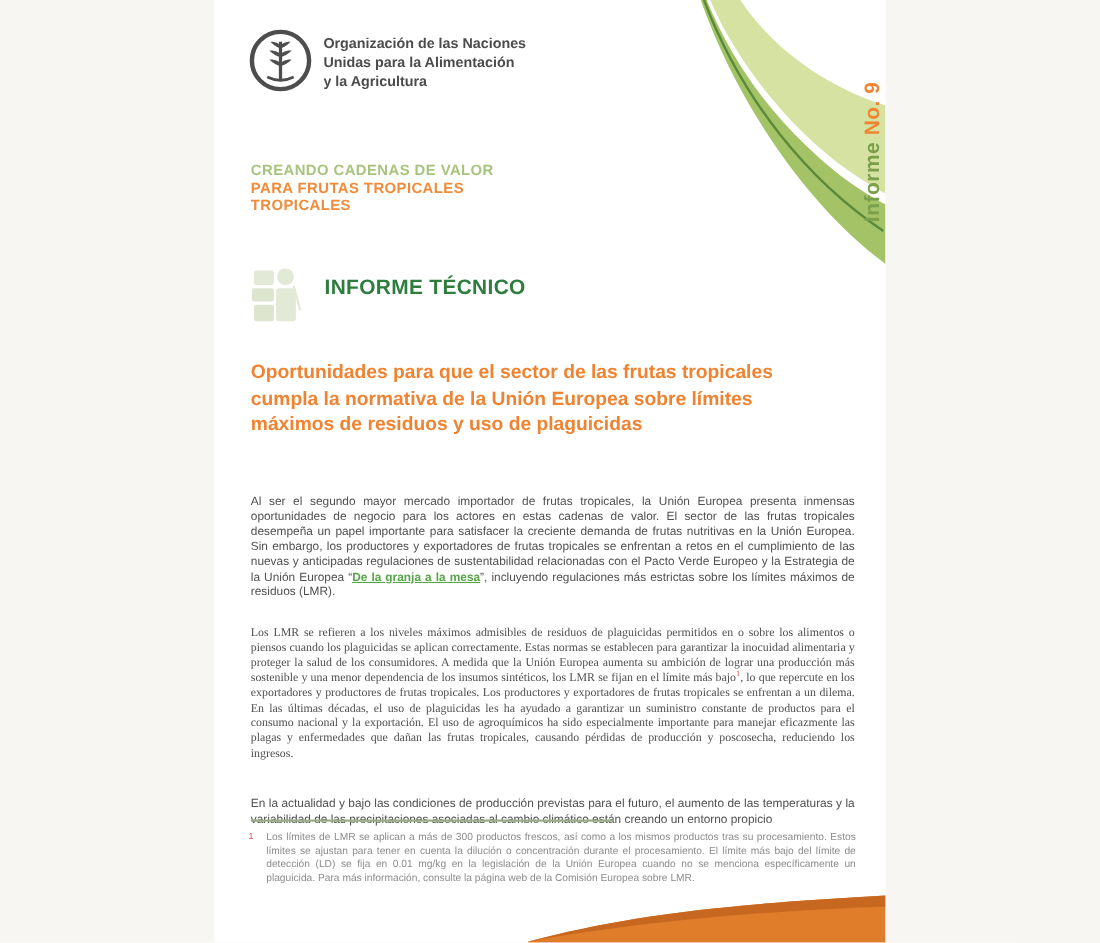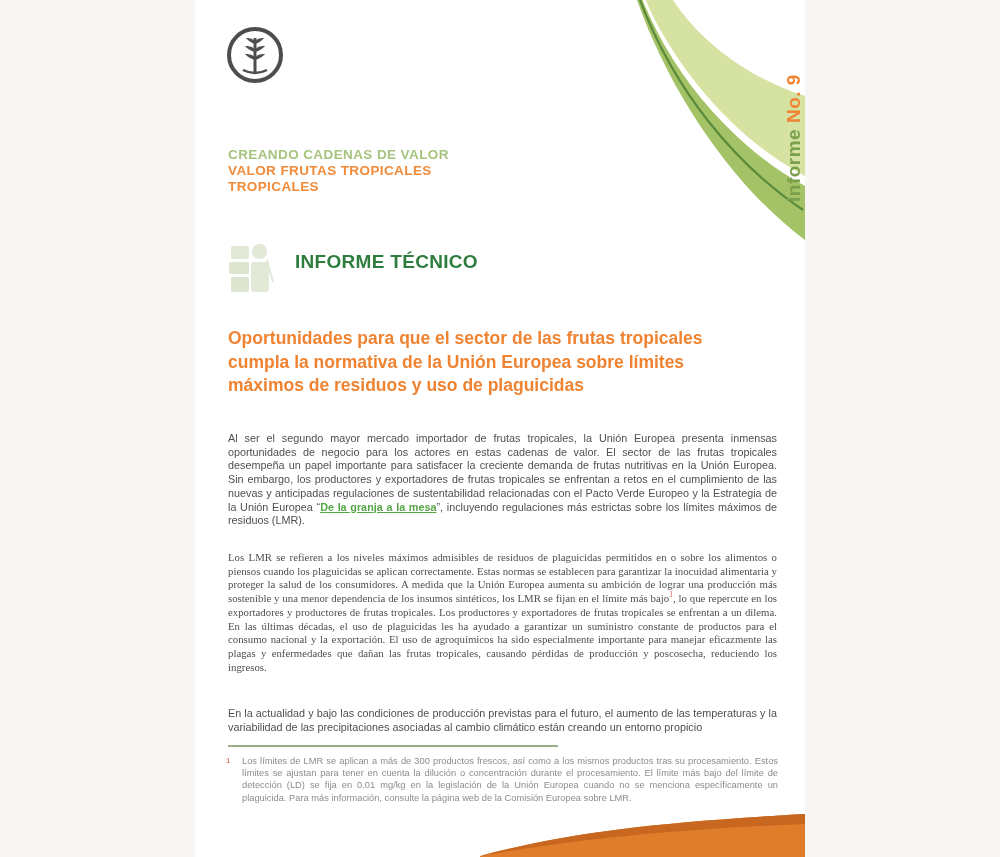--- a/index.html
+++ b/index.html
@@ -41,21 +41,21 @@
     font-size:19px;font-weight:bold;color:#2e7d3e;letter-spacing:.3px;
   }
   
   .doc-title{
     position:absolute;left:33px;top:327px;width:565px;
     font-size:17.5px;font-weight:bold;color:#ef8331;line-height:23.5px;
   }
   
   .body-par{
     position:absolute;left:33px;width:549px;
-    font-size:10.8px;color:#4f4f4f;line-height:13.7px;text-align:justify;
+    font-size:10.8px;color:#4f4f4f;line-height:13.7px;text-align:justify;margin-top:18px;
   }
   .p1{top:432px;}
   .p2{top:551px;font-family:Liberation Serif, serif;}
   .p3{top:707px;}
   .body-link{color:#55a546;font-weight:bold;text-decoration:underline;cursor:pointer;}
   .fn-sup{color:#d9534f;font-size:7.5px;vertical-align:super;line-height:0;}
   
   .fn-sep{position:absolute;left:33px;top:745px;width:330px;height:2px;background:#9aad85;}
   .footnote{
     position:absolute;left:31px;top:755px;width:552px;
@@ -86,24 +86,29 @@
       <path d="M29 12 C 29 12 29 34 29 46" stroke="#4d4d4d" stroke-width="3" fill="none"></path>
       <path d="M29 18 C 23 16 20 12 20 12 C 26 12 29 14 29 18 Z" fill="#4d4d4d"></path>
       <path d="M29 18 C 35 16 38 12 38 12 C 32 12 29 14 29 18 Z" fill="#4d4d4d"></path>
       <path d="M29 26 C 22 24 19 20 19 20 C 26 20 29 22 29 26 Z" fill="#4d4d4d"></path>
       <path d="M29 26 C 36 24 39 20 39 20 C 32 20 29 22 29 26 Z" fill="#4d4d4d"></path>
       <path d="M29 34 C 22 32 19 28 19 28 C 26 28 29 30 29 34 Z" fill="#4d4d4d"></path>
       <path d="M29 34 C 36 32 39 28 39 28 C 32 28 29 30 29 34 Z" fill="#4d4d4d"></path>
       <path d="M17 44 Q 29 50 41 44" stroke="#4d4d4d" stroke-width="2.5" fill="none"></path>
     </svg>
 
+    <div class="orgname">
+      <div>Organización de las Naciones</div>
+      <div>Unidas para la Alimentación</div>
+      <div>y la Agricultura</div>
+    </div>
 
     <div class="kicker">
       <div class="kg">CREANDO CADENAS DE VALOR</div>
-      <div class="ko">VALOR FRUTAS TROPICALES</div>
+      <div class="ko">PARA FRUTAS TROPICALES</div>
       <div class="ko">TROPICALES</div>
     </div>
 
     <svg class="sec-icon" viewBox="0 0 48 54" aria-hidden="true">
       <rect x="4" y="4" width="18" height="13" rx="2" fill="#e2e9d6"></rect>
       <rect x="25" y="2" width="15" height="15" rx="7" fill="#e2e9d6"></rect>
       <rect x="2" y="20" width="20" height="12" rx="2" fill="#dde5cf"></rect>
       <rect x="24" y="20" width="18" height="30" rx="3" fill="#e2e9d6"></rect>
       <rect x="4" y="35" width="18" height="15" rx="2" fill="#dde5cf"></rect>
       <path d="M40 18 L 46 40" stroke="#e2e9d6" stroke-width="2" fill="none"></path>

